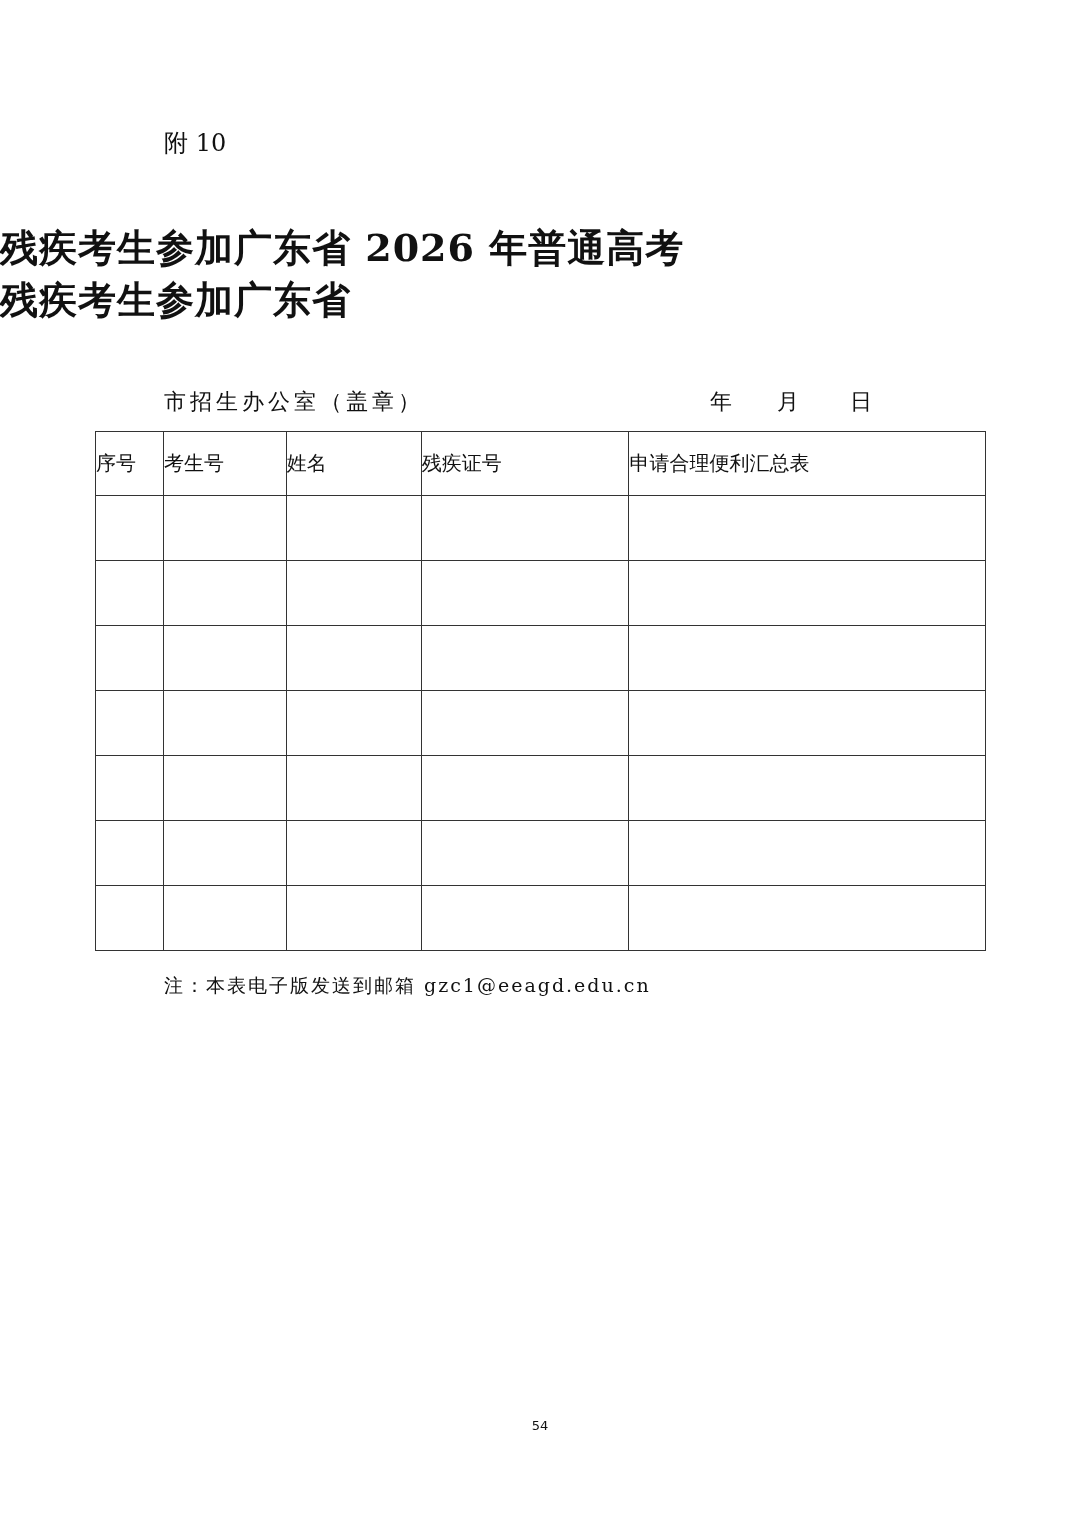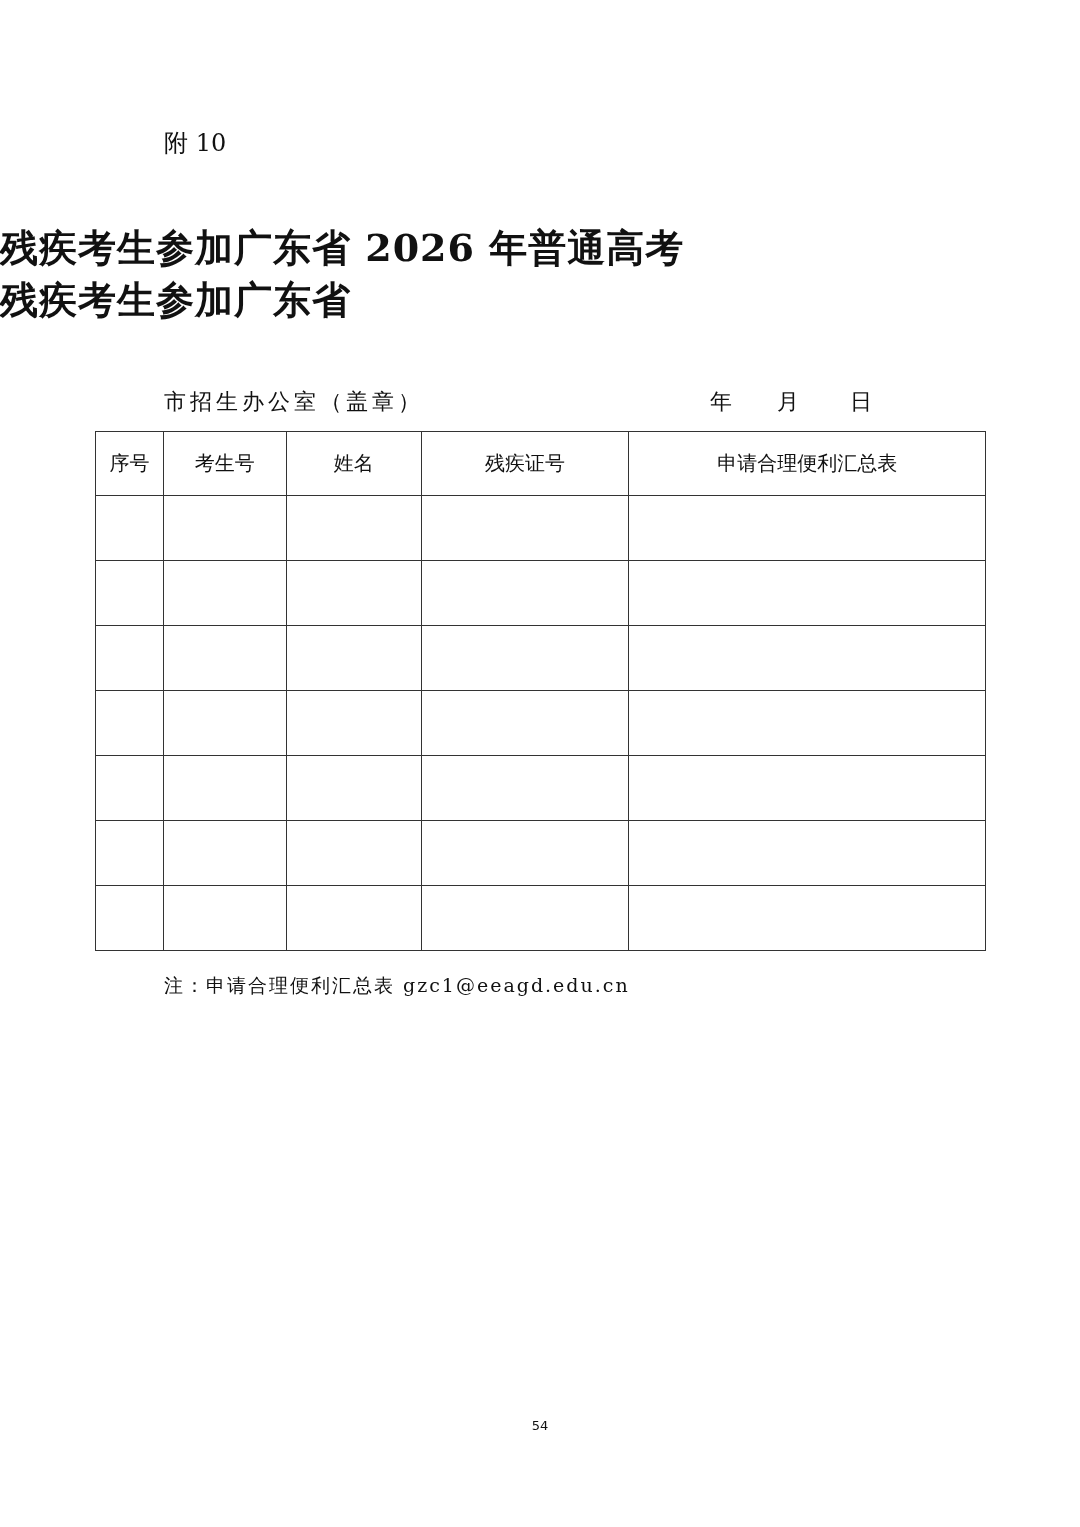--- a/index.html
+++ b/index.html
@@ -10,21 +10,21 @@
     .title { position: absolute; left: 0; width: 1080px; text-align: left; font-size: 38px; font-weight: bold; line-height: 48px; letter-spacing: 1px; }
     .title1 { top: 224px; }
     .title2 { top: 276px; }
     .office { position: absolute; left: 164px; top: 388px; font-size: 22px; line-height: 28px; letter-spacing: 4px; text-align: right; }
     .date { position: absolute; left: 710px; top: 388px; font-size: 22px; line-height: 28px; text-align: center; }
     .date span { display: inline-block; }
     .date .g1 { margin-right: 38px; }
     .date .g2 { margin-right: 44px; }
     table.form { position: absolute; left: 95px; top: 431px; border-collapse: collapse; width: 891px; }
     table.form th, table.form td { border: 1.5px solid #333; padding: 0; }
-    table.form th { height: 63px; font-size: 20px; font-weight: normal; text-align: center; }
+    table.form th { height: 63px; font-size: 20px; font-weight: normal; text-align: left; }
     table.form td { height: 64px; }
     .note { position: absolute; left: 164px; top: 972px; font-size: 19px; line-height: 26px; letter-spacing: 2px; }
     .pageno { position: absolute; left: 0; width: 1080px; top: 1418px; text-align: center; font-size: 13px; }
   </style>
 </head>
 <body>
 
 <div class="attach serif">附 10</div>
 
 <div class="title title1 serif">残疾考生参加广东省 2026 年普通高考</div>
@@ -101,15 +101,15 @@
     <tr>
       <td></td>
       <td></td>
       <td></td>
       <td></td>
       <td></td>
     </tr>
   </tbody>
 </table>
 
-<div class="note serif">注：申请合理便利汇总表 gzc1@eeagd.edu.cn</div>
+<div class="note serif">注：本表电子版发送到邮箱 gzc1@eeagd.edu.cn</div>
 
 <div class="pageno sans">54</div>
 
 </body></html>

